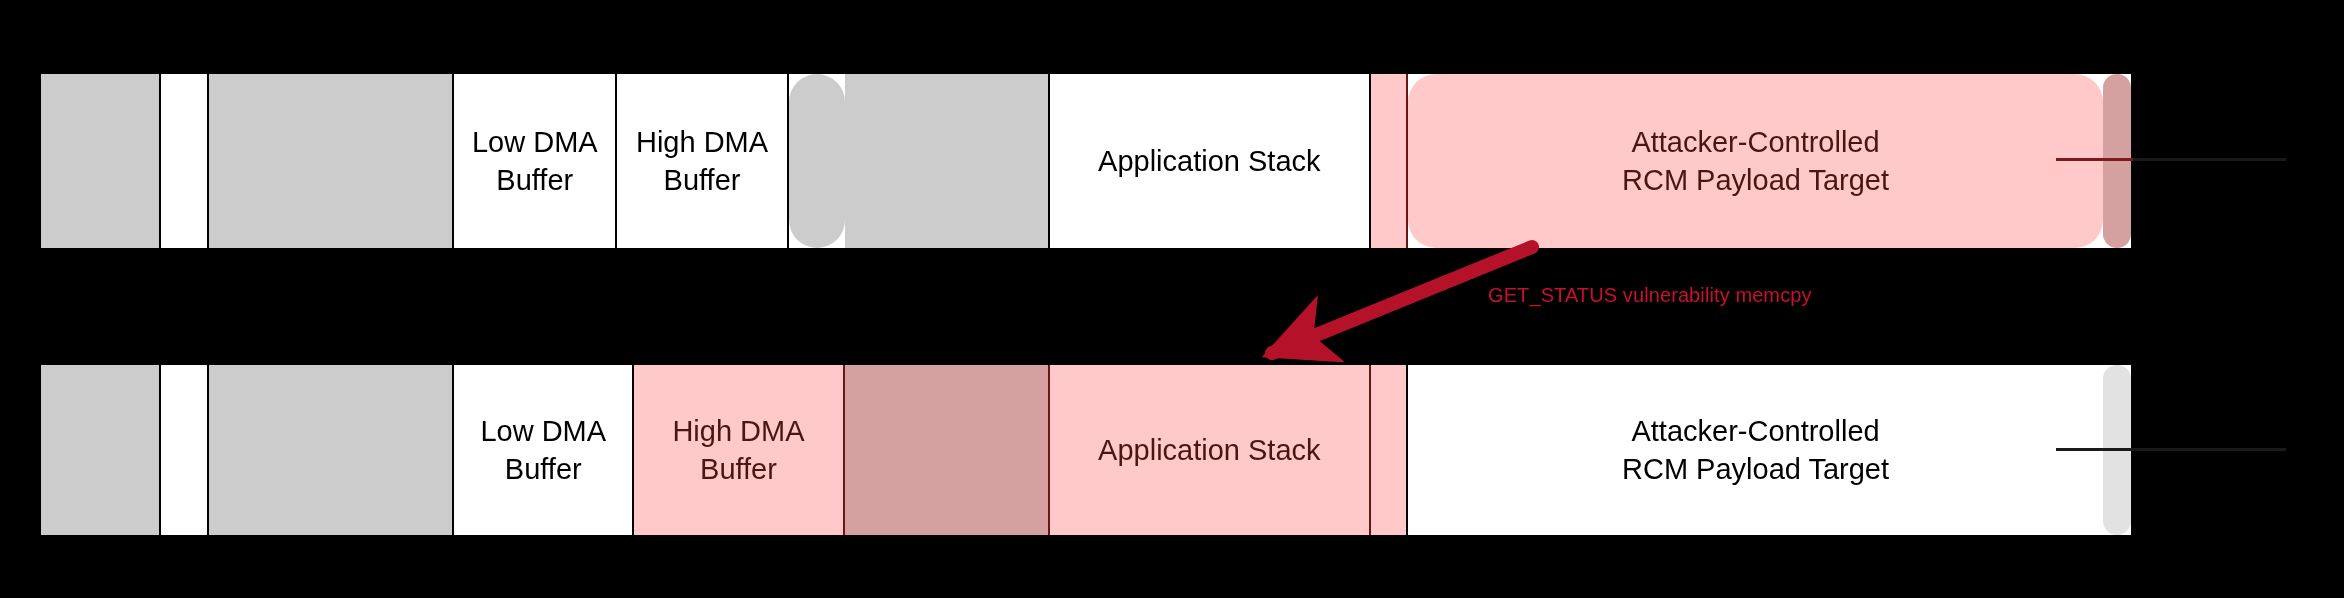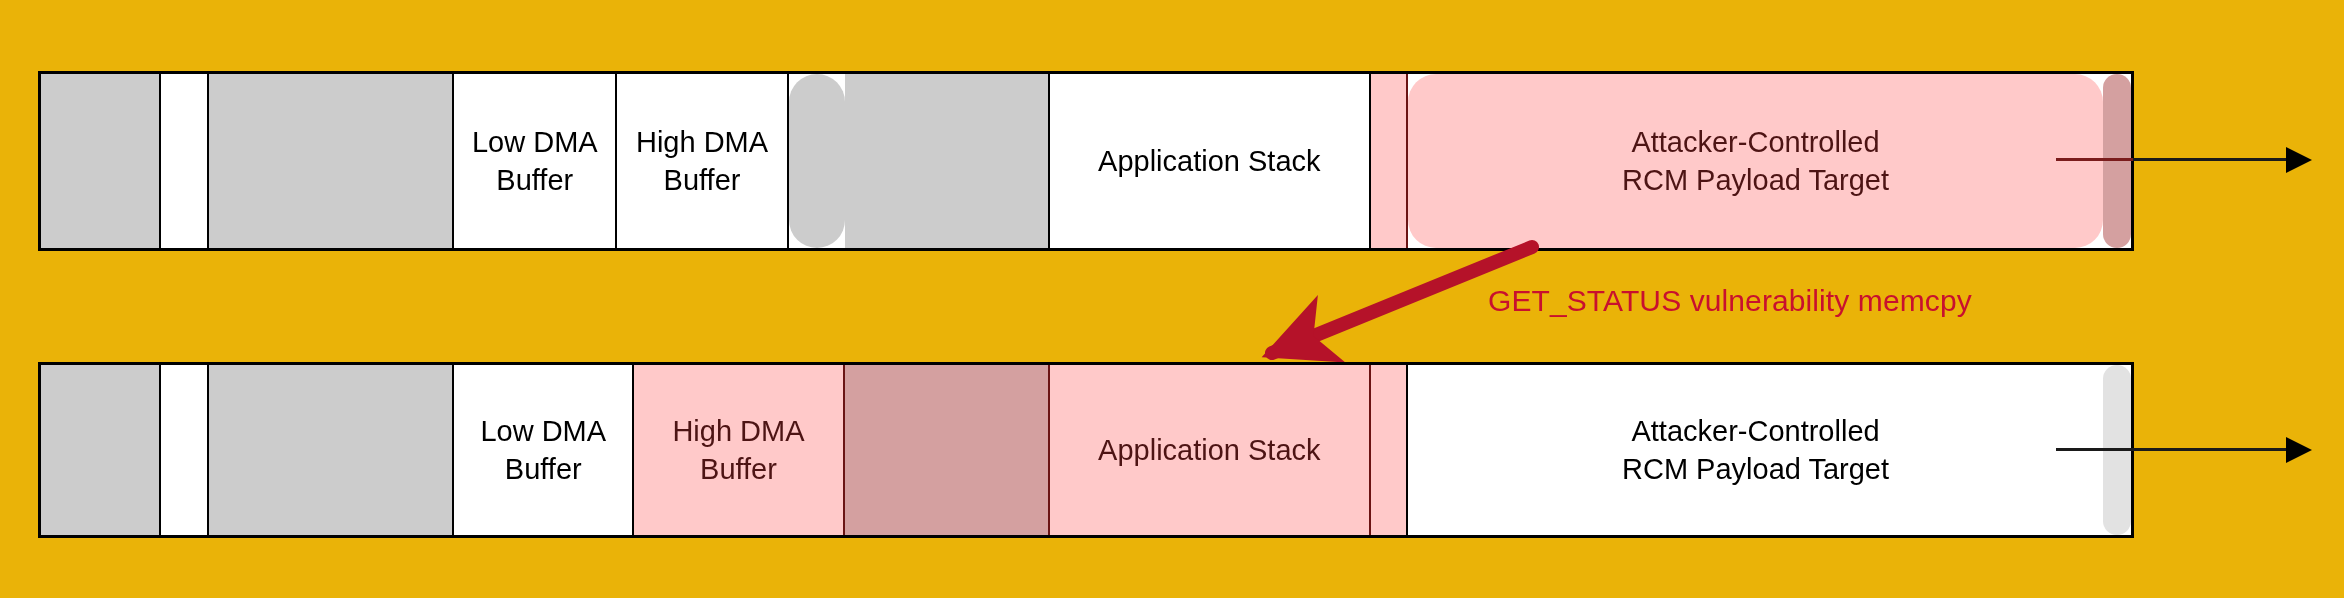--- a/index.html
+++ b/index.html
@@ -7,21 +7,21 @@
     padding: 0;
     background: #ffffff;
   }
   body {
     font-family: "Liberation Sans", sans-serif;
   }
   #canvas {
     position: relative;
     width: 2344px;
     height: 598px;
-    background: #eab308;
+    background: #000000;
     overflow: hidden;
     text-decoration: underline;
   }
   .memrow {
     position: absolute;
     display: flex;
     box-sizing: border-box;
     border: 3px solid #000000;
     background: #ffffff;
   }
@@ -64,21 +64,21 @@
   .arrow-head {
     position: absolute;
     width: 0;
     height: 0;
     border-top: 13px solid transparent;
     border-bottom: 13px solid transparent;
     border-left: 26px solid #000000;
   }
   .red-label {
     position: absolute;
-    font-size: 30px;
+    font-size: 20px;
     color: #c8102e;
     white-space: nowrap;
     letter-spacing: 0.1px;
   }
   #attack-arrow {
     position: absolute;
     left: 0;
     top: 0;
     width: 2344px;
     height: 598px;

